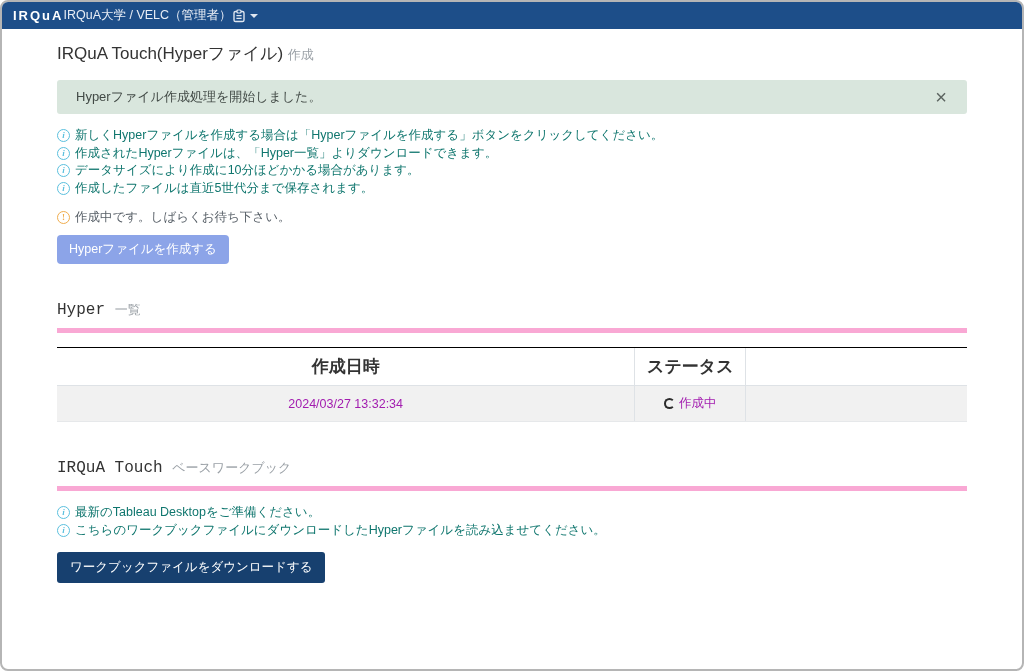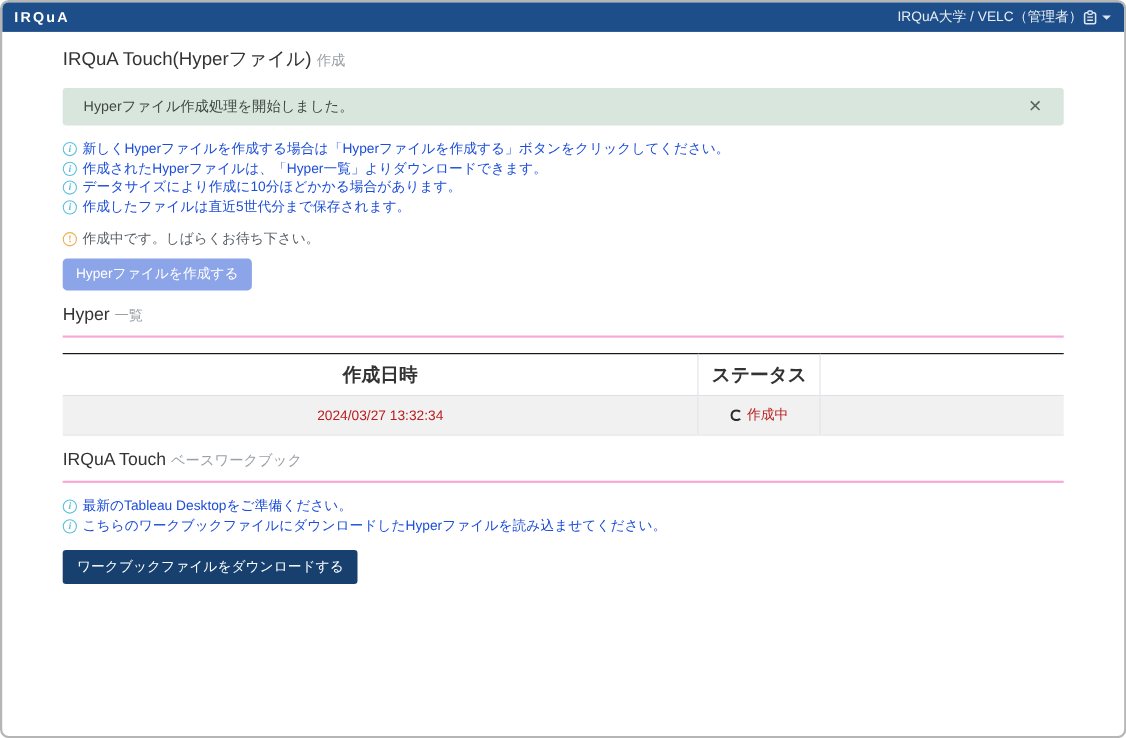--- a/index.html
+++ b/index.html
@@ -21,21 +21,21 @@
     width:1024px;height:671px;
     border:2px solid #b5b5b5;
     border-radius:8px;
     overflow:hidden;
     background:#fff;
   }
   
   .navbar{
     height:27px;
     background:var(--navbar-bg,#1d4e89);
-    display:flex;align-items:center;justify-content:space-between;
+    display:flex;align-items:center;
     padding:0 12px 0 11px;
     color:#fff;
   }
   .brand{
     font-size:13px;font-weight:bold;letter-spacing:2px;color:#fff;
     text-decoration:none;cursor:pointer;
   }
   .nav-right{display:flex;align-items:center;}
   .account{font-size:12.5px;color:#e8edf5;}
   .nav-menu{display:flex;align-items:center;gap:4px;cursor:pointer;}
@@ -61,21 +61,21 @@
   }
   .alert-text{font-size:13px;color:#424a46;}
   .alert-close{
     background:none;border:none;cursor:pointer;
     font-size:20px;line-height:1;color:#5c6460;font-weight:400;
     padding:0 2px;
   }
   
   .info-list{list-style:none;margin-top:13px;}
   .info-list li{
-    font-size:12.5px;color:#1d4ed8;line-height:17.5px;
+    font-size:12.5px;color:#0f766e;line-height:17.5px;
     display:flex;align-items:center;gap:5px;
   }
   .badge-icon{
     flex:0 0 auto;
     width:13px;height:13px;border-radius:50%;
     display:inline-flex;align-items:center;justify-content:center;
     font-size:9px;line-height:1;font-weight:bold;
     font-family:"Liberation Serif","DejaVu Serif",serif;
   }
   .i-icon{border:1.4px solid var(--info-icon,#5bc0de);color:var(--info-icon,#5bc0de);}
@@ -99,41 +99,42 @@
     padding:6px 12px;
   }
   .btn-download{
     margin-top:13px;
     background:var(--dark-button,#17406f);
     border-radius:3px;
     padding:7px 13px;
   }
   
   h2{
-    margin-top:14px;
+    margin-top:37px;
     font-size:16px;font-weight:500;color:#333;
     padding-bottom:9px;
-    border-bottom:2px solid #f9a8d4;
+    border-bottom:5px solid #f9a8d4;
+    font-family:Liberation Mono, monospace;
   }
   
   table{
     width:100%;
     margin-top:14px;
     border-collapse:collapse;
     font-size:12.5px;color:#333;
   }
   thead th{
     font-weight:bold;font-size:17px;
     border-top:1px solid #000000;border-bottom:1px solid #dee2e6;
     padding:7px 6px;text-align:center;
   }
   tbody td{
     border-bottom:1px solid #e6e8ea;
     background:#f1f1f1;
-    padding:9px 6px;text-align:center;color:#b91c1c;
+    padding:9px 6px;text-align:center;color:#a21caf;
   }
   th + th, td + td{border-left:1px solid #dee2e6;}
   .col-date{width:63.5%;}
   .col-status{width:12.2%;}
   .col-extra{width:24.3%;}
   .status-cell{display:inline-flex;align-items:center;gap:4px;}
   .spinner{
     width:11px;height:11px;flex:0 0 auto;
     border:2px solid #2b2b2b;border-right-color:transparent;
     border-radius:50%;display:inline-block;

